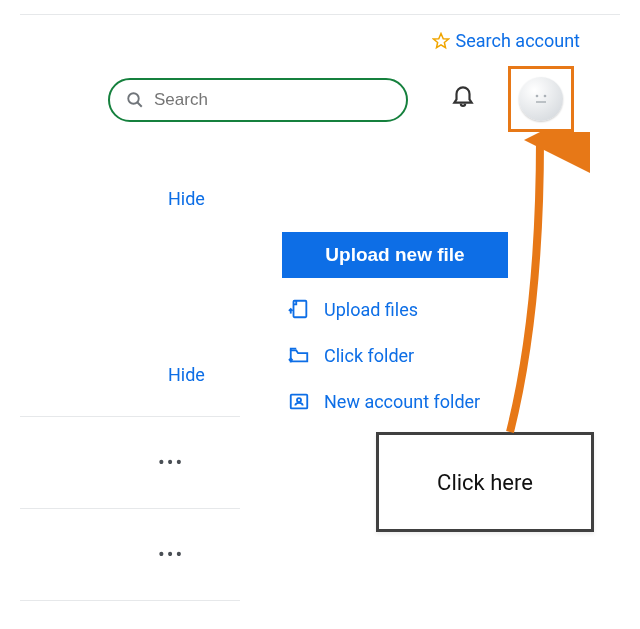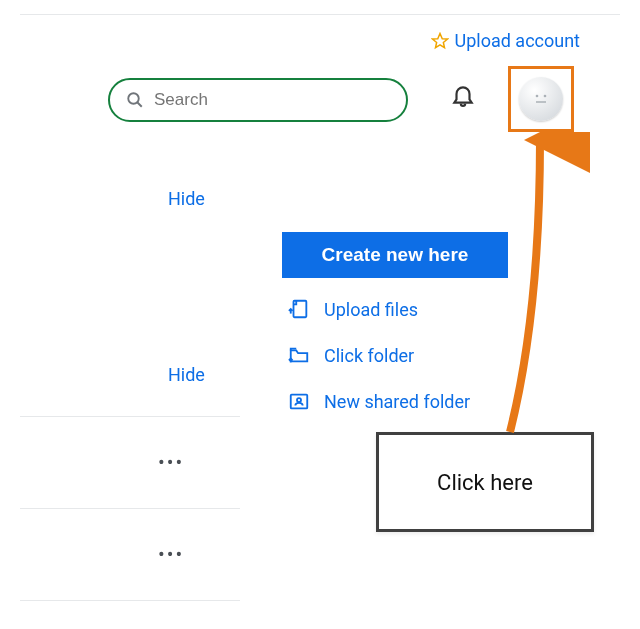--- a/index.html
+++ b/index.html
@@ -159,21 +159,21 @@
 </style>
 </head>
 <body>
 
 <div class="top-line"></div>
 
 <div class="upgrade">
   <svg width="18" height="18" viewBox="0 0 24 24" fill="none" stroke="#f0a500" stroke-width="2">
     <polygon points="12 2 15 9 22 9.3 16.5 14 18 21 12 17.3 6 21 7.5 14 2 9.3 9 9"></polygon>
   </svg>
-  <span>Upload account</span>
+  <span>Search account</span>
 </div>
 
 <div class="search-wrap">
   <svg width="18" height="18" viewBox="0 0 24 24" fill="none" stroke="#70757a" stroke-width="2.5">
     <circle cx="10" cy="10" r="7"></circle>
       <line x1="21" y1="21" x2="15" y2="15"></line>
   </svg>
   <input type="text" placeholder="Search" style="">
 </div>
 
@@ -190,21 +190,21 @@
       <circle cx="7" cy="4" r="0.6" fill="#aab0b6"></circle>
         <circle cx="15" cy="4" r="0.6" fill="#aab0b6"></circle>
       <line x1="6" y1="10" x2="16" y2="10"></line>
     </svg>
   </div>
 </div>
 
 <span class="hide1">Hide</span>
 
 <button class="create-btn">
-  <span>Create new here</span>
+  <span>Upload new file</span>
 </button>
 
 <div class="action-row row1">
   <svg width="22" height="22" viewBox="0 0 24 24" fill="none" stroke="#0d6ee6" stroke-width="2">
     <rect x="6" y="3" width="14" height="18" rx="1"></rect>
       <polyline points="9 3 9 7 6 7"></polyline>
     <path d="M3 17l0 -5"></path>
       <path d="M1 14l2 -2 2 2"></path>
   </svg>
   <span>Upload files</span>
@@ -219,21 +219,21 @@
   </svg>
   <span>Click folder</span>
 </div>
 
 <div class="action-row row3">
   <svg width="22" height="22" viewBox="0 0 24 24" fill="none" stroke="#0d6ee6" stroke-width="2">
     <rect x="3" y="5" width="18" height="15" rx="1"></rect>
     <circle cx="12" cy="11" r="2.2"></circle>
       <path d="M8 17c0-2 2-3 4-3s4 1 4 3"></path>
   </svg>
-  <span>New shared folder</span>
+  <span>New account folder</span>
 </div>
 
 <span class="hide2">Hide</span>
 
 <div class="list-divider ld1"></div>
 <span class="more more1">•••</span>
 <div class="list-divider ld2"></div>
 <span class="more more2">•••</span>
 <div class="list-divider ld3"></div>
 

